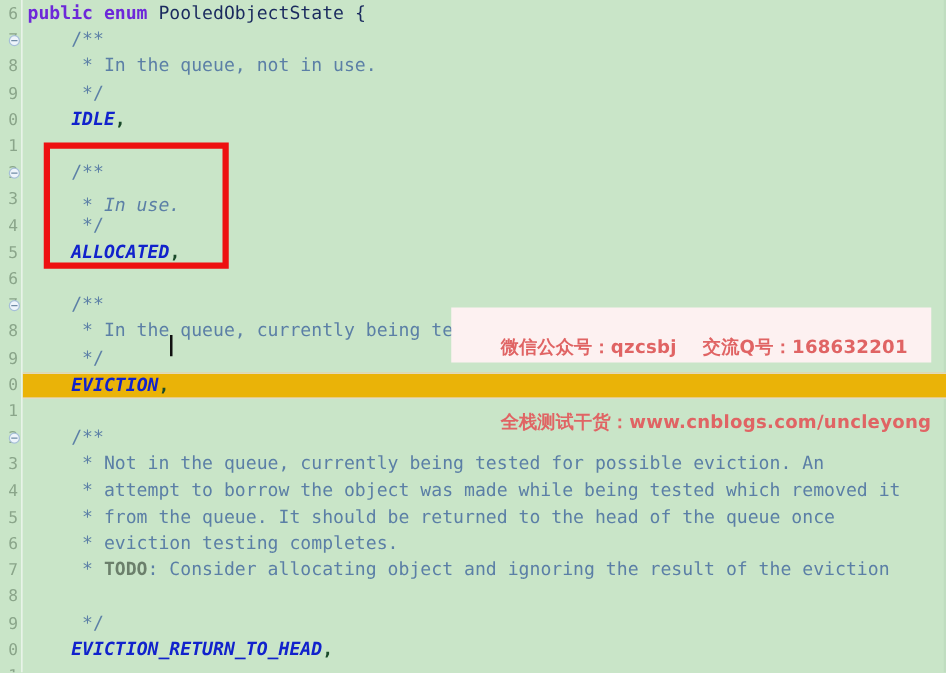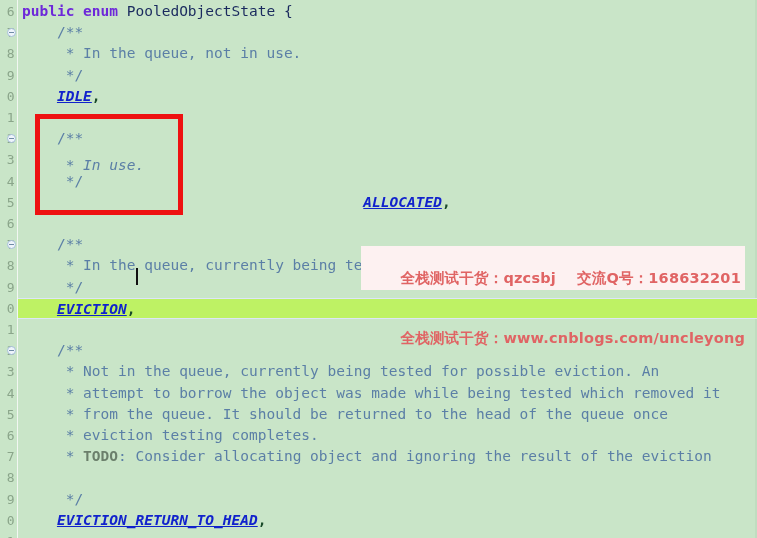--- a/index.html
+++ b/index.html
@@ -93,31 +93,31 @@
     height: 21.2px;
     line-height: 21.2px;
     font-size: 14.5px;
     white-space: pre;
     color: #4a6b8a;
     letter-spacing: 0px;
     padding-left: 4px;
     box-sizing: border-box;
   }
   .cur-line {
-    background: #bef264;
+    background: #eab308;
     border-top: 1px solid #dde6f8;
     border-bottom: 1px solid #dde6f8;
     box-sizing: border-box;
   }
 
   .kw      { color: #6d28d9; font-weight: bold; }
   .type    { color: #1a2a5e; margin-top: 40px; }
   .cmt     { color: #5b7fa6; }
   .todo    { color: #6b7f6b; font-weight: bold; }
-  .enumc   { color: #1122cc; font-weight: bold; font-style: italic; text-decoration: underline; }
+  .enumc   { color: #1122cc; font-weight: bold; font-style: italic; }
   .punct   { color: #1a4a2a; font-weight: bold; }
 
   
   #caret {
     position: absolute;
     width: 2px;
     height: 17px;
     background: #111111;
     z-index: 6;
   }
@@ -205,21 +205,21 @@
   <div id="code">
       <div class="cline" style="top: 1px;"><span class="kw">public </span><span class="kw">enum </span><span class="type">PooledObjectState {</span></div>
       <div class="cline" style="top: 22.2px;"><span class="cmt">    /**</span></div>
       <div class="cline" style="top: 43.4px;"><span class="cmt">     * In the queue, not in use.</span></div>
       <div class="cline" style="top: 64.6px;"><span class="cmt">     */</span></div>
       <div class="cline" style="top: 85.8px;"><span class="cmt">    </span><span class="enumc">IDLE</span><span class="punct">,</span></div>
       <div class="cline" style="top: 107px;"><span class="cmt"></span></div>
       <div class="cline" style="top: 128.2px;"><span class="cmt">    /**</span></div>
       <div class="cline" style="top: 155px; font-style: italic;"><span class="cmt">     * In use.</span></div>
       <div class="cline" style="top: 170.6px;"><span class="cmt">     */</span></div>
-      <div class="cline" style="top: 191.8px; text-align: center;"><span class="cmt">    </span><span class="enumc">ALLOCATED</span><span class="punct">,</span></div>
+      <div class="cline" style="top: 191.8px;"><span class="cmt">    </span><span class="enumc">ALLOCATED</span><span class="punct">,</span></div>
       <div class="cline" style="top: 213px;"><span class="cmt"></span></div>
       <div class="cline" style="top: 234.2px;"><span class="cmt">    /**</span></div>
       <div class="cline" style="top: 255.4px;"><span class="cmt">     * In the queue, currently being tested for possible eviction.</span></div>
       <div class="cline" style="top: 276.6px;"><span class="cmt">     */</span></div>
       <div class="cline cur-line" style="top: 297.8px;"><span class="cmt">    </span><span class="enumc">EVICTION</span><span class="punct">,</span></div>
       <div class="cline" style="top: 319px;"><span class="cmt"></span></div>
       <div class="cline" style="top: 340.2px;"><span class="cmt">    /**</span></div>
       <div class="cline" style="top: 361.4px;"><span class="cmt">     * Not in the queue, currently being tested for possible eviction. An</span></div>
       <div class="cline" style="top: 382.6px;"><span class="cmt">     * attempt to borrow the object was made while being tested which removed it</span></div>
       <div class="cline" style="top: 403.8px;"><span class="cmt">     * from the queue. It should be returned to the head of the queue once</span></div>
@@ -229,20 +229,20 @@
       <div class="cline" style="top: 509.8px;"><span class="cmt">    </span><span class="enumc">EVICTION_RETURN_TO_HEAD</span><span class="punct">,</span></div>
       <div class="cline" style="top: 531px;"><span class="cmt"></span></div>
     </div>
 
   <div id="caret" style="left: 136px; top: 268px;"></div>
 
   <div id="red-box" style="left: 35px; top: 114px; width: 148px; height: 101px; border-color: rgb(238, 17, 17);"></div>
 
   <div id="watermark" style="left: 361px; top: 246px; width: 384px; height: 44px; background: rgb(253, 241, 241);">
     <div class="wm-row">
-      <span>全栈测试干货：qzcsbj</span><span>    </span><span>交流Q号：168632201</span>
+      <span>微信公众号：qzcsbj</span><span>    </span><span>交流Q号：168632201</span>
     </div>
     <div class="wm-row">
       <span>全栈测试干货：www.cnblogs.com/uncleyong</span>
     </div>
   </div>
 
 </div>
 
 </body></html>

